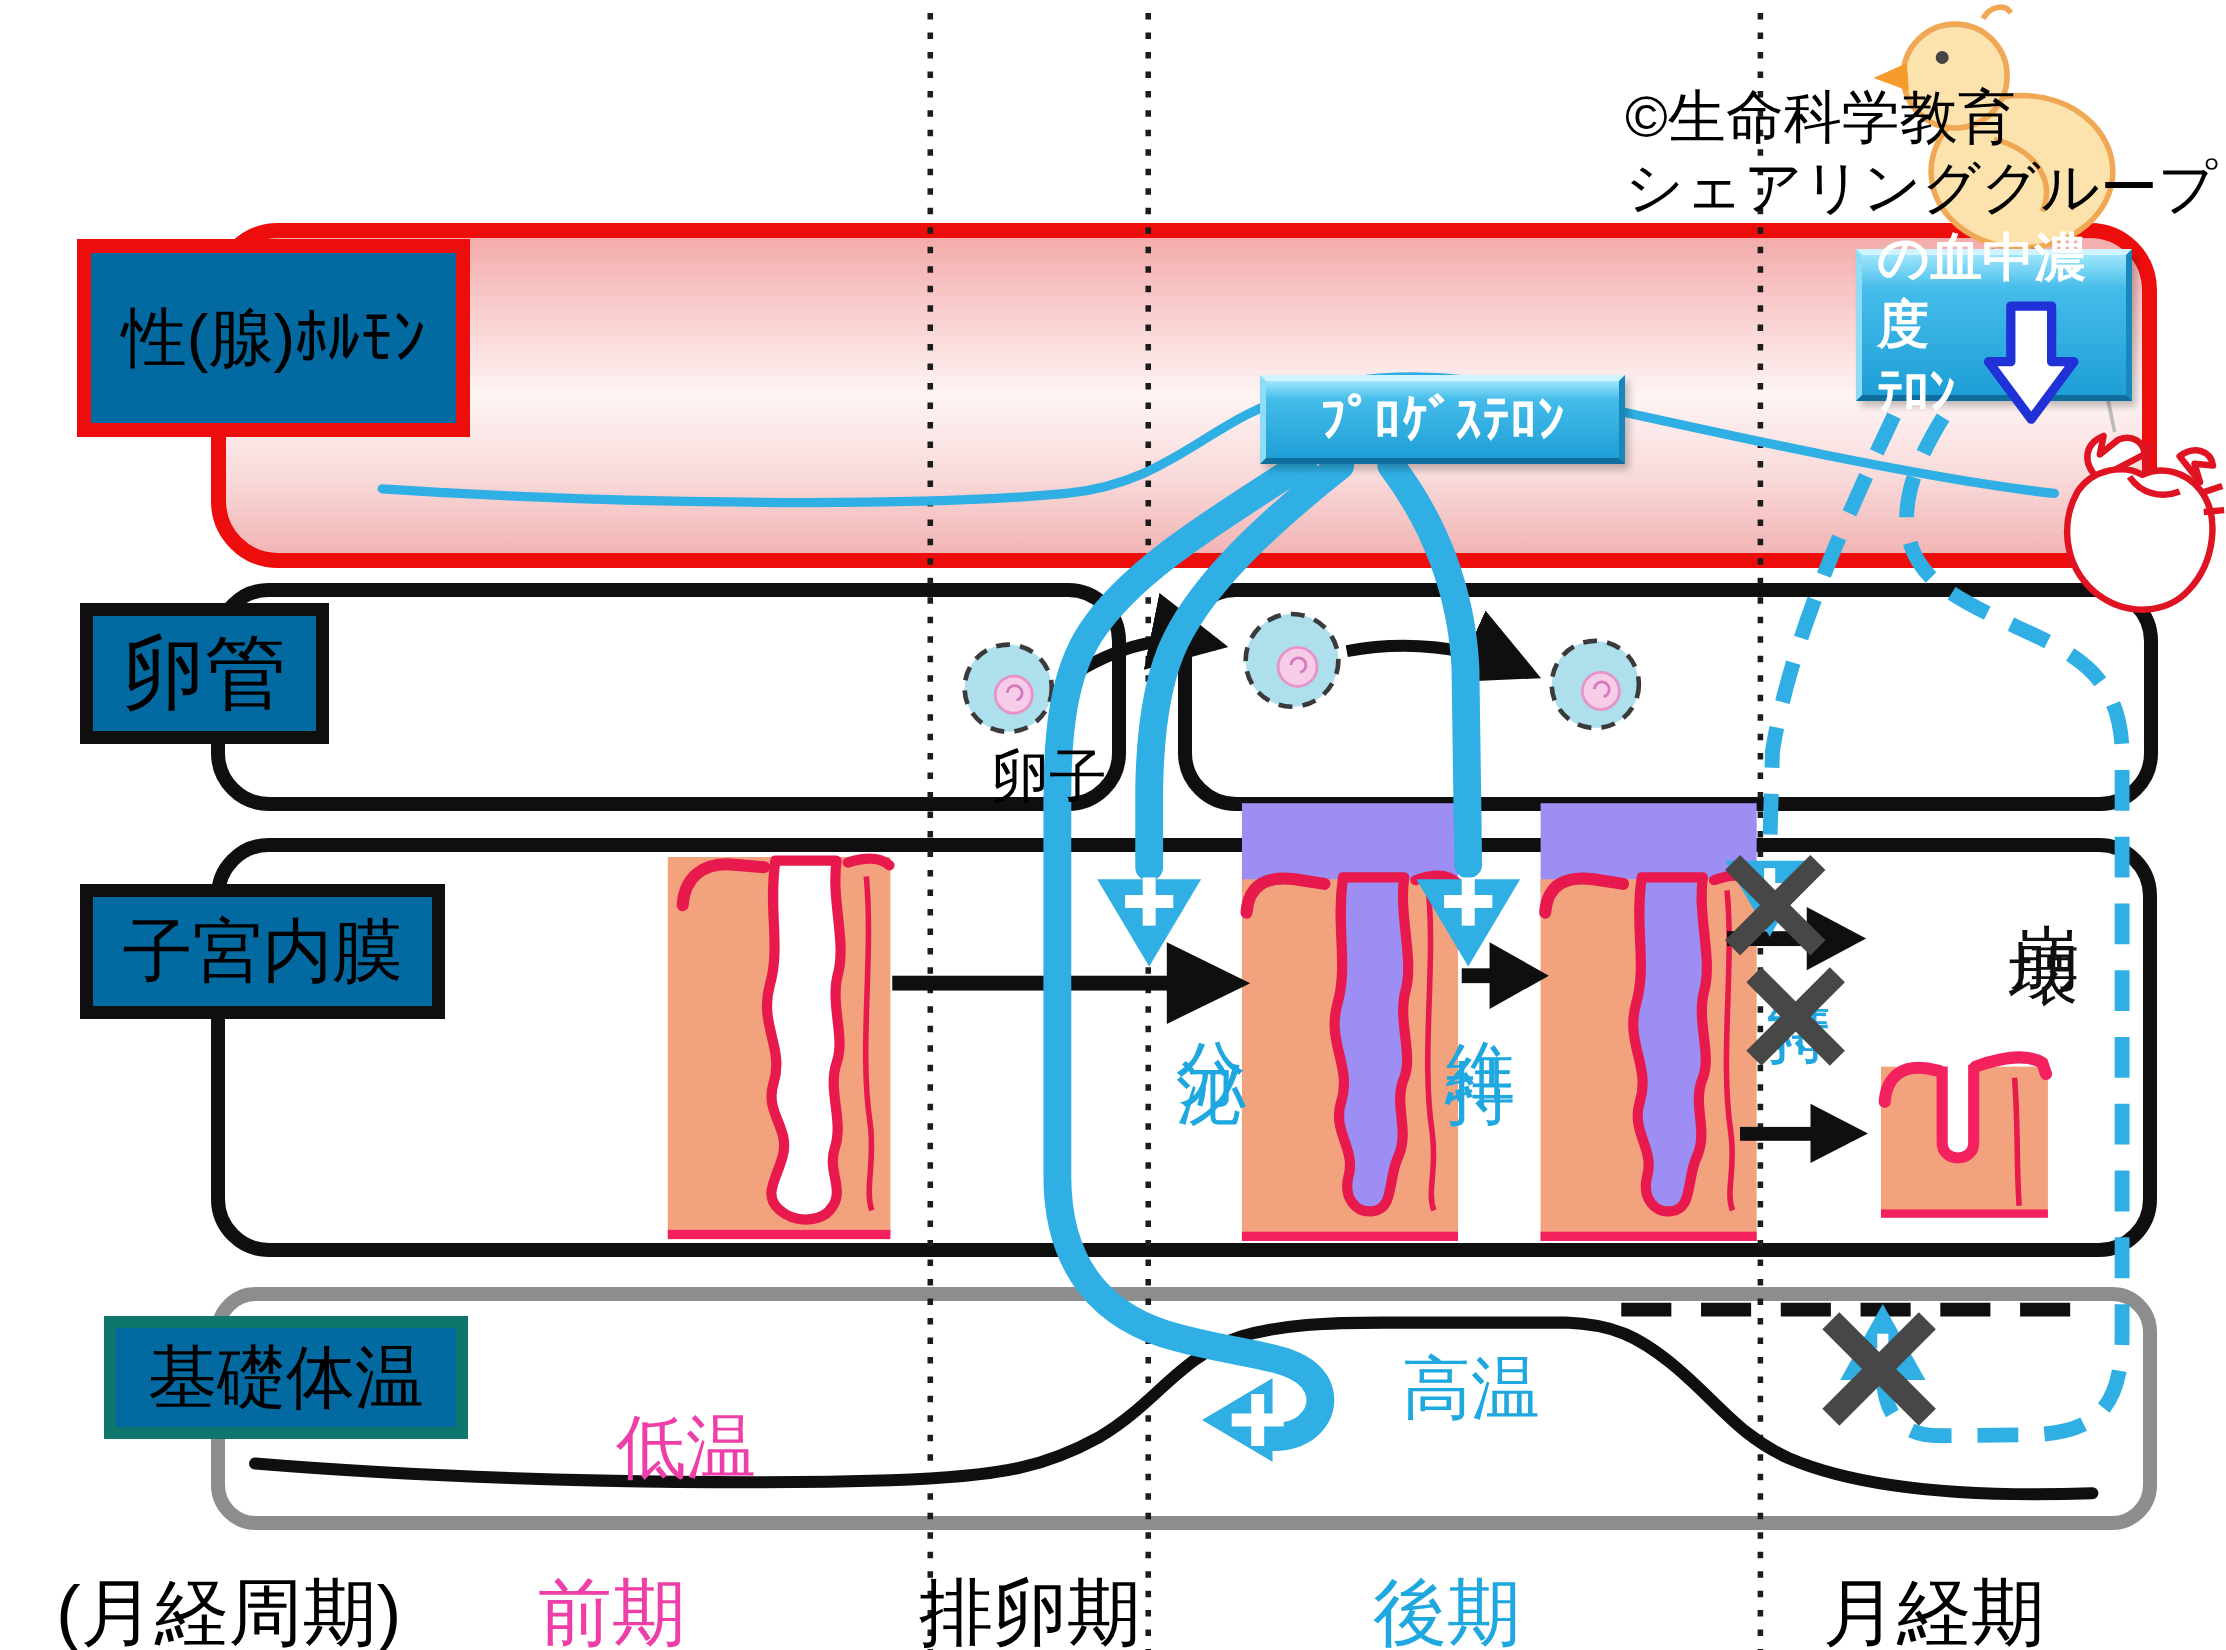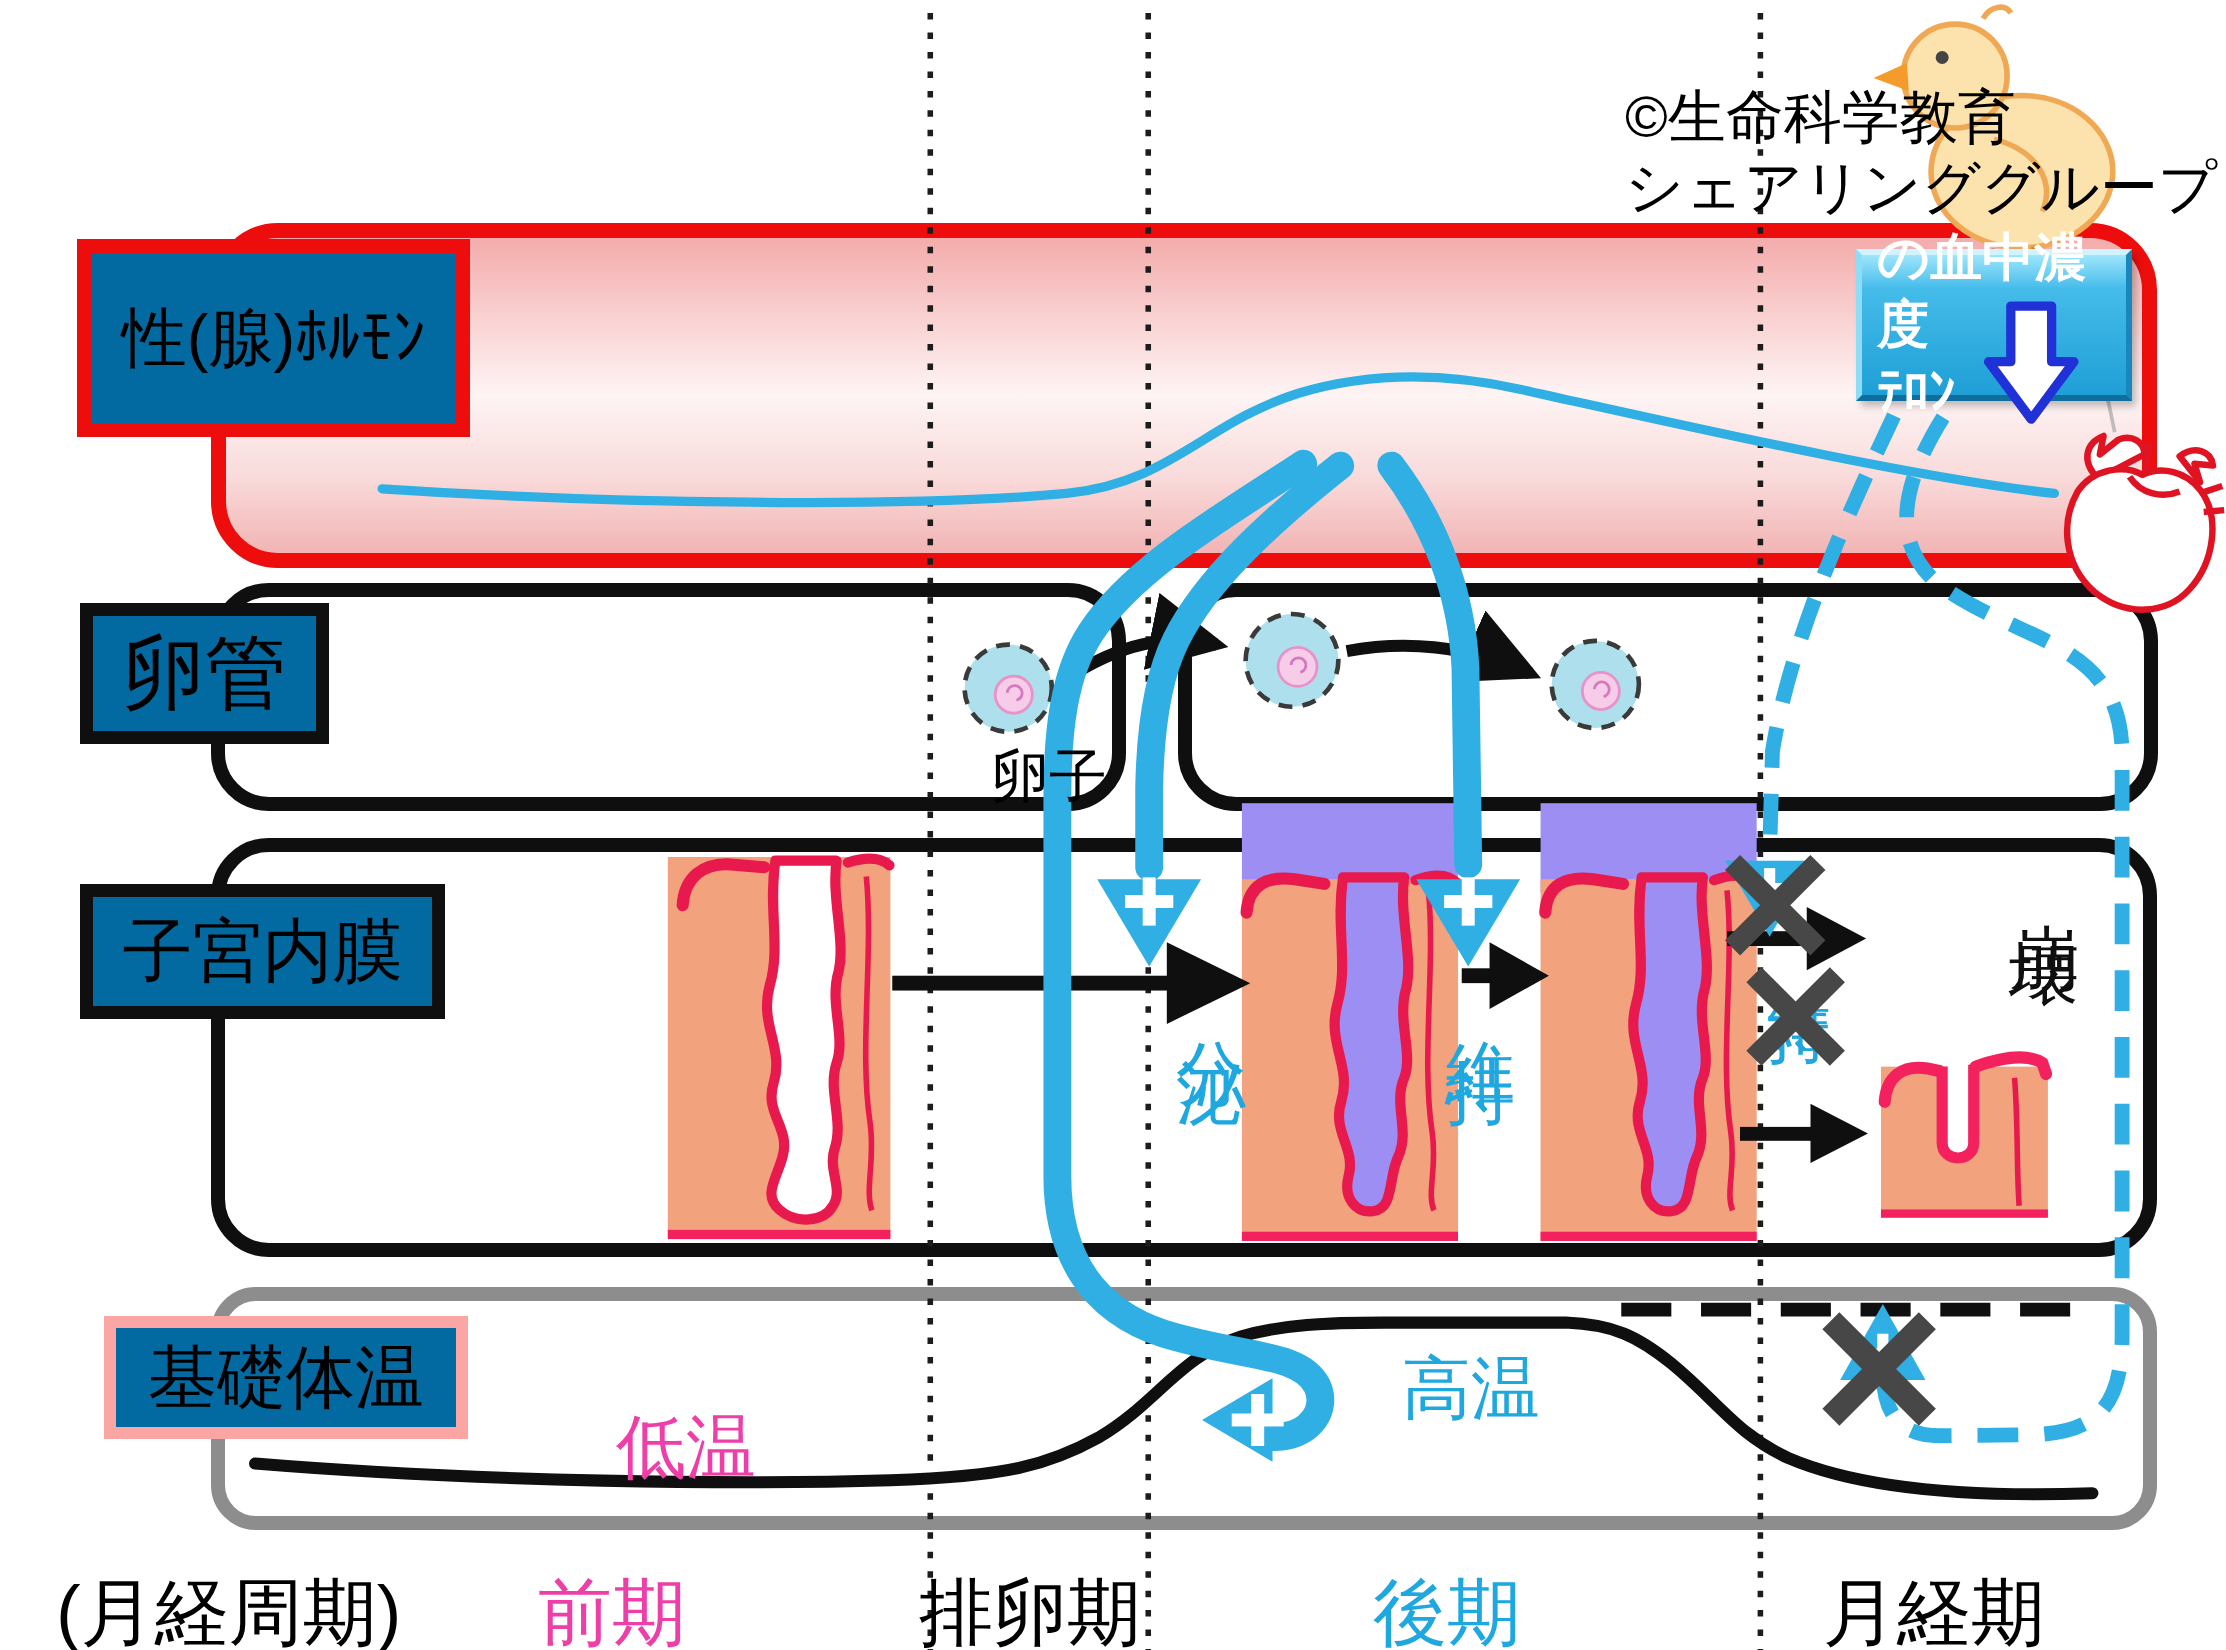--- a/index.html
+++ b/index.html
@@ -13,21 +13,21 @@
   #oviduct-left{left:211px;top:583px;width:915px;height:228px;border:14px solid #0F0F0F;border-radius:58px;}
   #oviduct-right{left:1178px;top:583px;width:980px;height:228px;border:14px solid #0F0F0F;border-radius:58px;}
   #endo-panel{left:211px;top:838px;width:1946px;height:419px;border:14px solid #0F0F0F;border-radius:58px;}
   #temp-panel{left:211px;top:1287px;width:1946px;height:243px;border:14px solid #8D8D8D;border-radius:45px;}
   
   .labelbox{position:absolute;box-sizing:border-box;background:#0369a1;display:flex;flex-direction:column;
             align-items:center;justify-content:center;color:#000;z-index:4;text-align:center;}
   #hormone-label{left:77px;top:239px;width:393px;height:198px;border:14px solid #ED0D0D;font-size:65px;line-height:1.36;}
   #oviduct-label{left:80px;top:603px;width:249px;height:141px;border:13px solid #0F0F0F;font-size:82px;}
   #endo-label{left:80px;top:884px;width:365px;height:135px;border:13px solid #0F0F0F;font-size:70px;}
-  #temp-label{left:104px;top:1316px;width:364px;height:123px;border:12px solid #fca5a5;font-size:69px;}
+  #temp-label{left:104px;top:1316px;width:364px;height:123px;border:12px solid #0f766e;font-size:69px;}
   
   .cyanbox{position:absolute;box-sizing:border-box;color:#fff;z-index:4;
     background:linear-gradient(180deg,#9FE6FB 0%,#45BCEA 24%,#1E9FD6 100%);
     border-top:6.5px solid #CFF3FF;border-left:6.5px solid #8FDCF6;
     border-right:6.5px solid #1887BC;border-bottom:6.5px solid #0F6E9E;
     box-shadow:4.6px 5.6px 7.4px rgba(0,0,0,.25);}
   #progest-mid{left:1260px;top:375px;width:365px;height:89px;display:flex;align-items:center;justify-content:center;
     font-size:53px;font-weight:bold;letter-spacing:0.9px;}
   #progest-tr{left:1856px;top:249px;width:276px;height:152px;font-size:52px;font-weight:bold;line-height:1.3;
     display:flex;flex-direction:column;justify-content:center;padding-left:15px;}
@@ -202,20 +202,23 @@
   <div class="labelbox" id="oviduct-label">
     <div>卵管</div>
   </div>
   <div class="labelbox" id="endo-label">
     <div>子宮内膜</div>
   </div>
   <div class="labelbox" id="temp-label">
     <div>基礎体温</div>
   </div>
 
+  <div class="cyanbox" id="progest-mid">
+    <span>ﾌﾟﾛｹﾞｽﾃﾛﾝ</span>
+  </div>
   <div class="cyanbox" id="progest-tr">
     <div>の血中濃度</div>
     <div>ﾃﾛﾝ</div>
   </div>
 
   <div class="txt" id="egg-label">卵子</div>
   <div class="txt vert cyan" id="secretion-label">分泌</div>
   <div class="txt vert cyan" id="maintain-label">維持</div>
   <div class="txt vert cyan" id="maintain2-label">維持</div>
   <div class="txt vert" id="collapse-label">崩壊</div>

